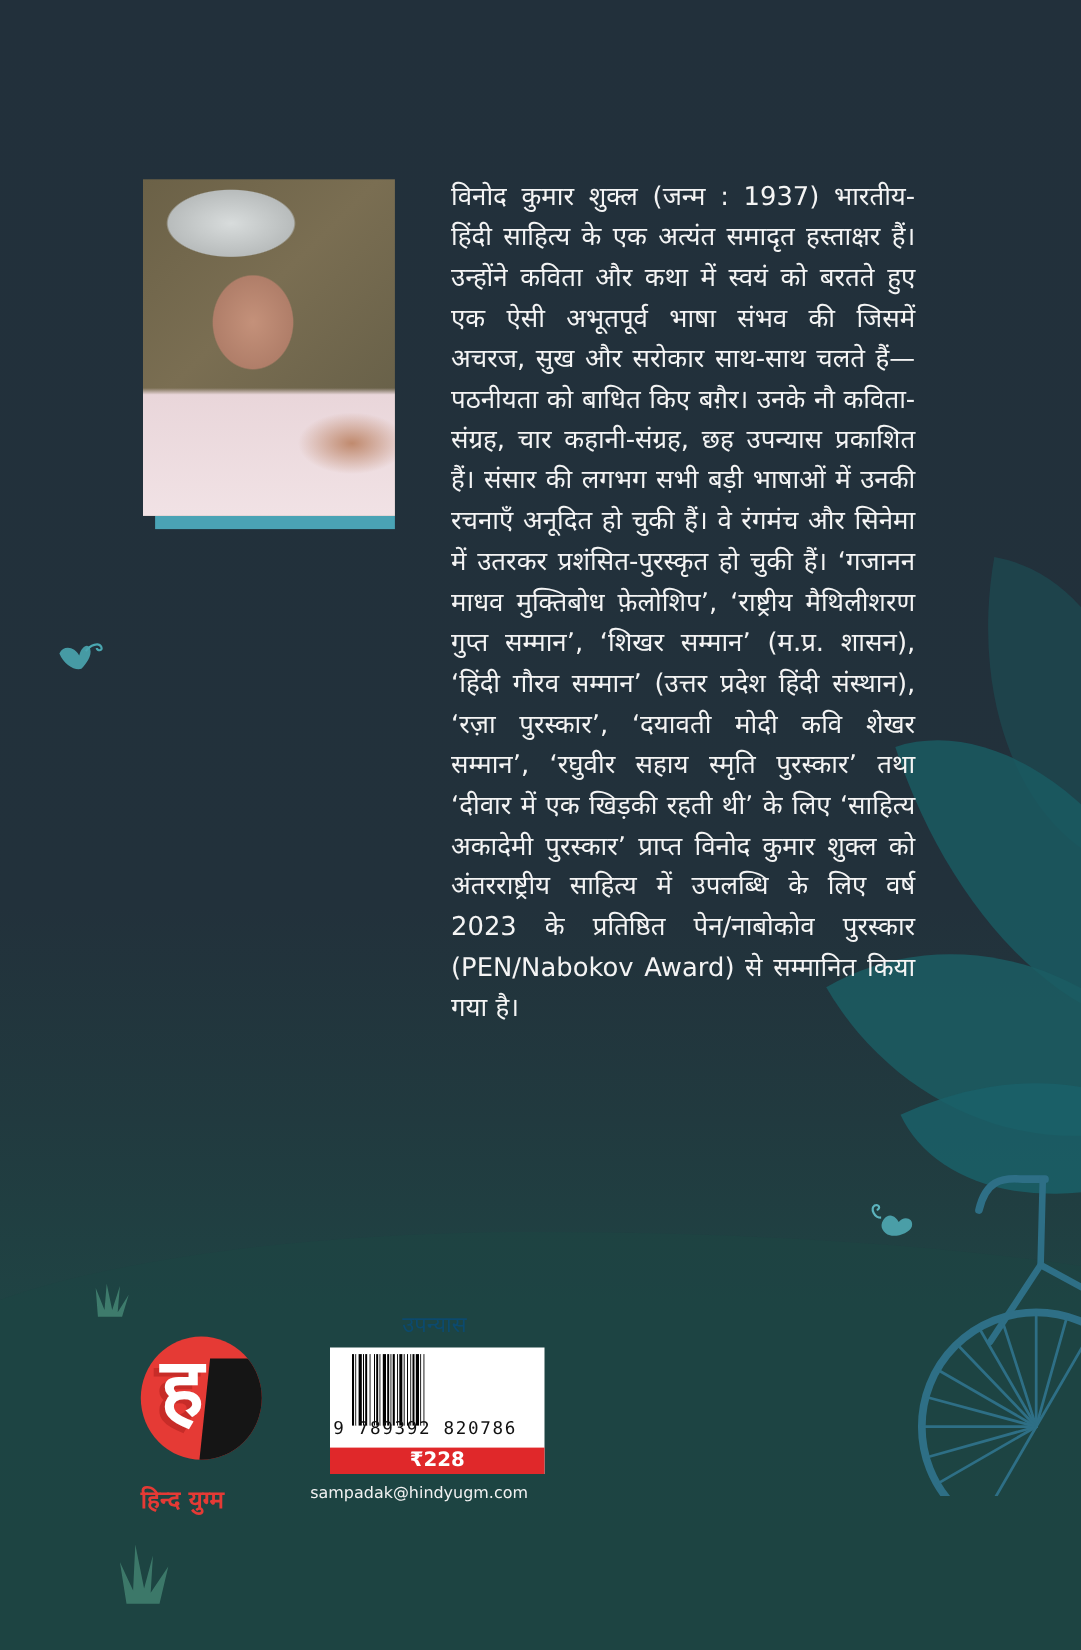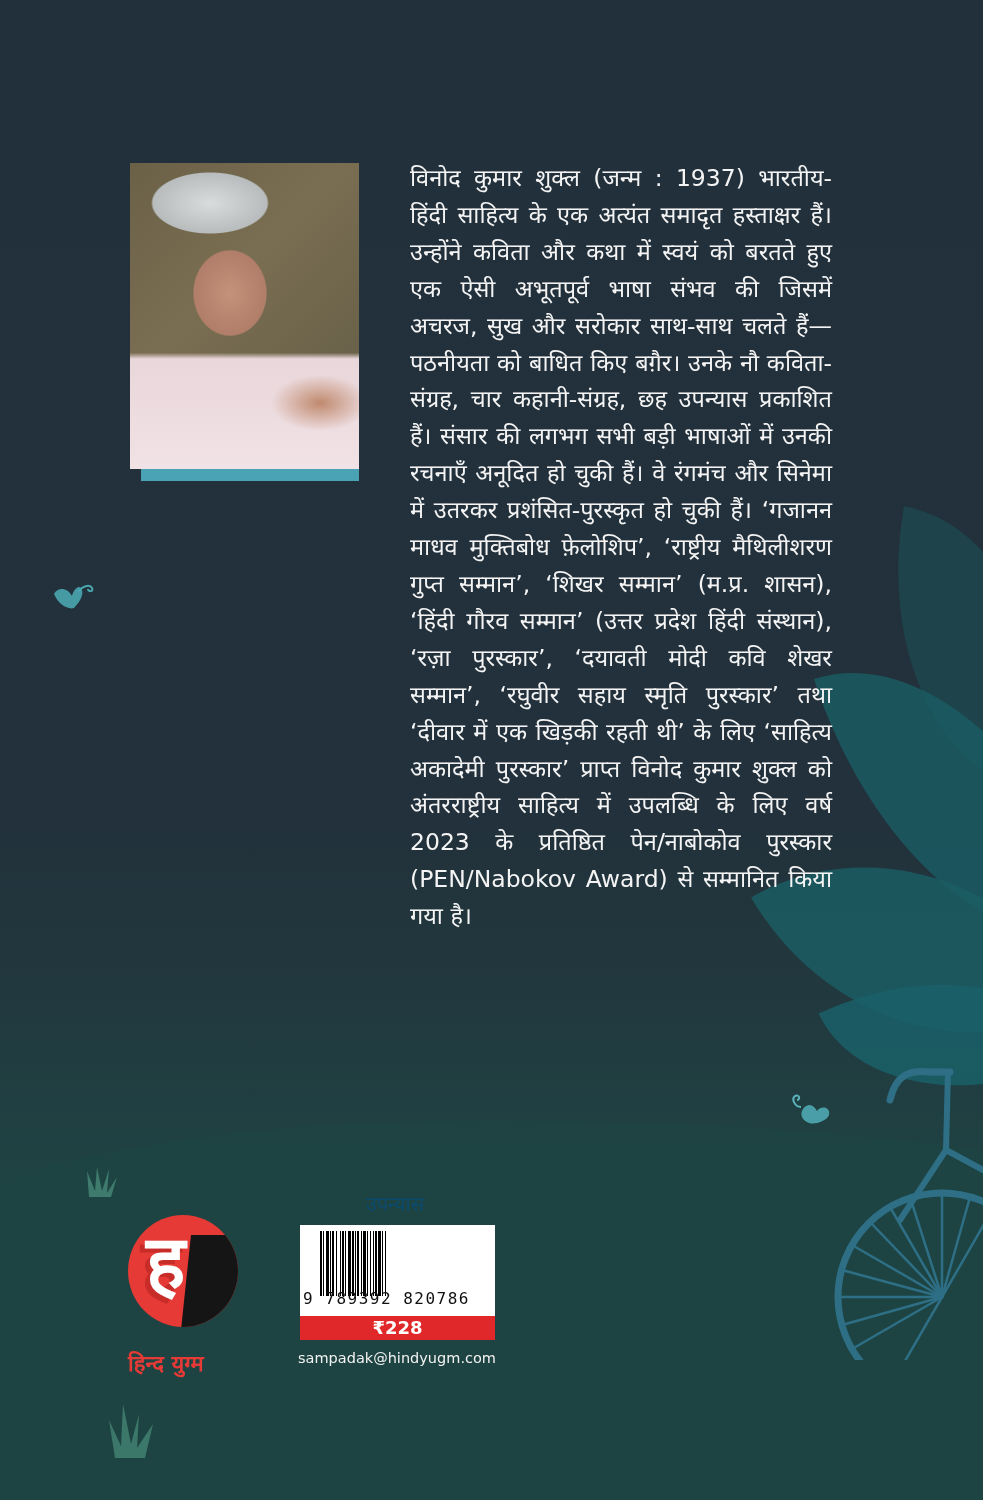--- a/index.html
+++ b/index.html
@@ -83,21 +83,21 @@
     .bar { height: 100%; background: #000; }
     .isbn {
       position: absolute; left: 3px; top: 64px; width: 190px;
       font-family: "DejaVu Sans Mono", monospace; font-size: 16px; color: #111; letter-spacing: 1.5px;
     }
     .price-strip {
       position: absolute; left: 0; top: 91px; width: 195px; height: 24px; background: #e0282a;
       color: #fff; font-weight: bold; font-size: 18px; text-align: center; line-height: 24px;
     }
     .email {
-      position: absolute; left: 297px; top: 1350px; width: 200px; text-align: center;
+      position: absolute; left: 281px; top: 1350px; width: 200px; text-align: center;
       font-size: 14.5px; color: #f2f2f2;
     }
   </style>
 </head>
 <body>
 
 <div class="bg-layer">
   <div class="hill"></div>
   <div class="leaf l3"></div>
   <div class="leaf l1"></div>

